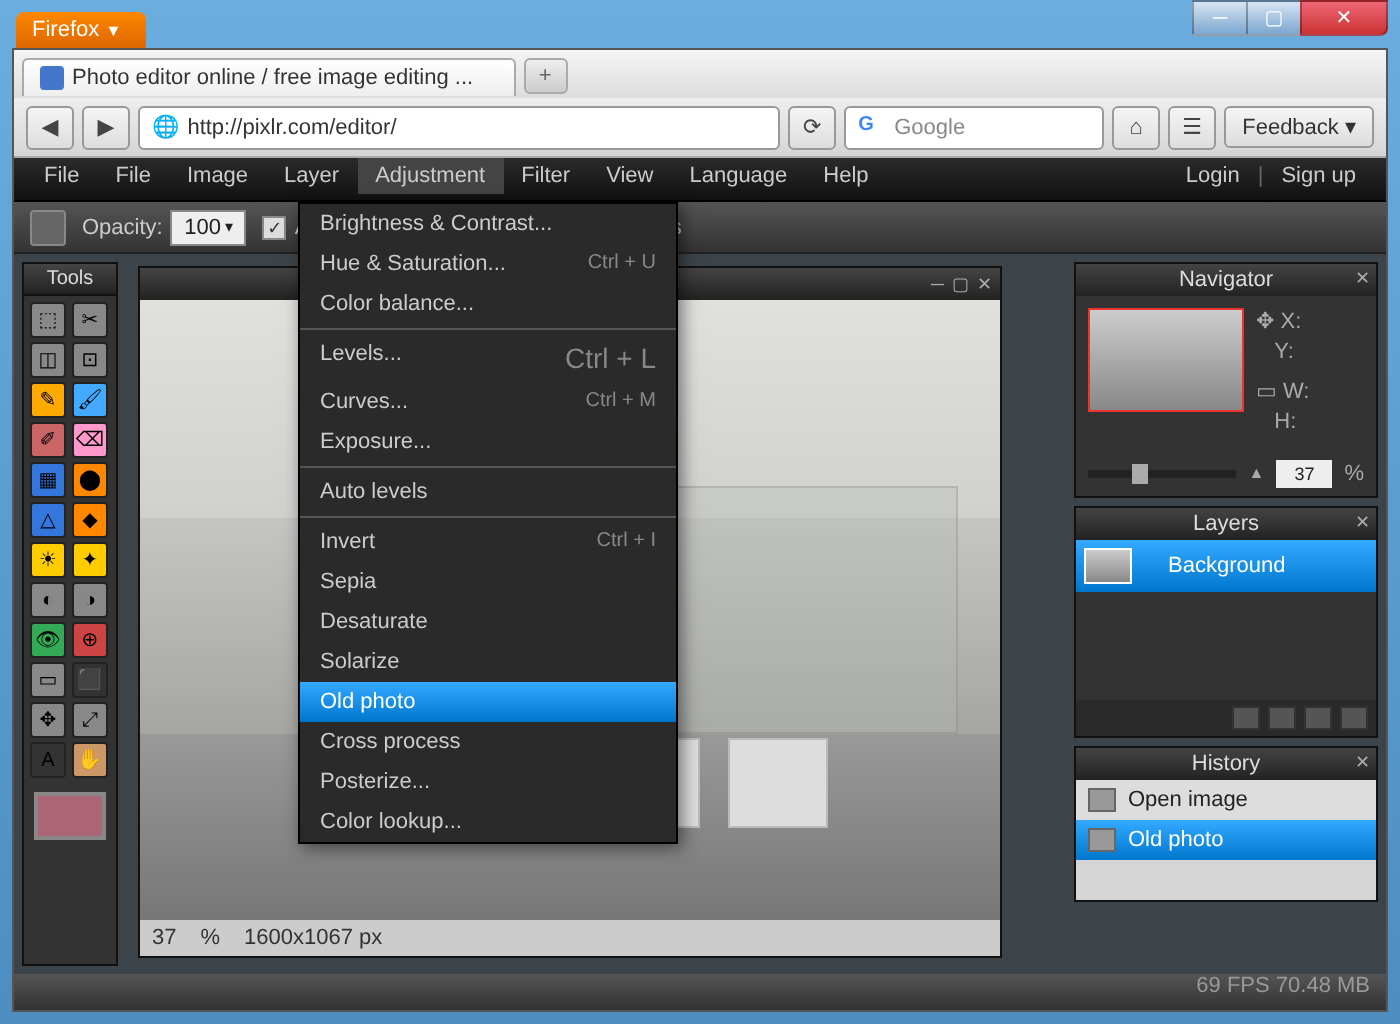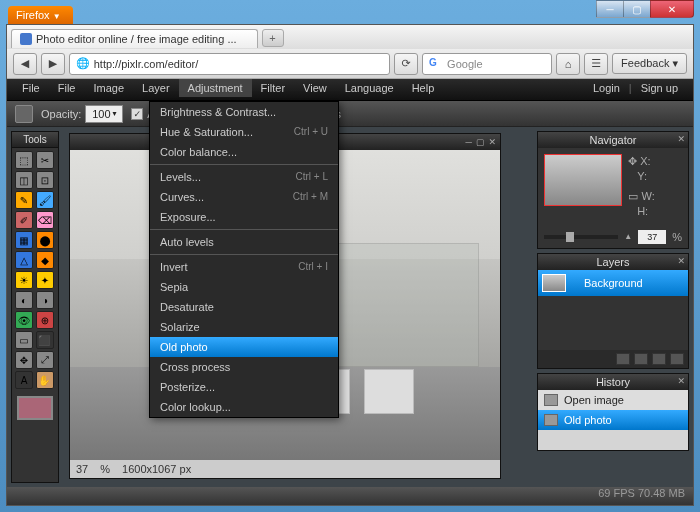--- a/index.html
+++ b/index.html
@@ -271,21 +271,21 @@
             <span>Hue &amp; Saturation...</span>
             <span style="color:#888;font-size:10px">Ctrl + U</span>
           </div>
           <div class="dd-item">
             <span>Color balance...</span>
             <span style="color:#888;font-size:10px"></span>
           </div>
           <div class="dd-sep"></div>
           <div class="dd-item">
             <span>Levels...</span>
-            <span style="color:#888;font-size:10px">Ctrl + L</span>
+            <span style="color:#888;font-size:14px">Ctrl + L</span>
           </div>
           <div class="dd-item">
             <span>Curves...</span>
             <span style="color:#888;font-size:10px">Ctrl + M</span>
           </div>
           <div class="dd-item">
             <span>Exposure...</span>
             <span style="color:#888;font-size:10px"></span>
           </div>
           <div class="dd-sep"></div>

